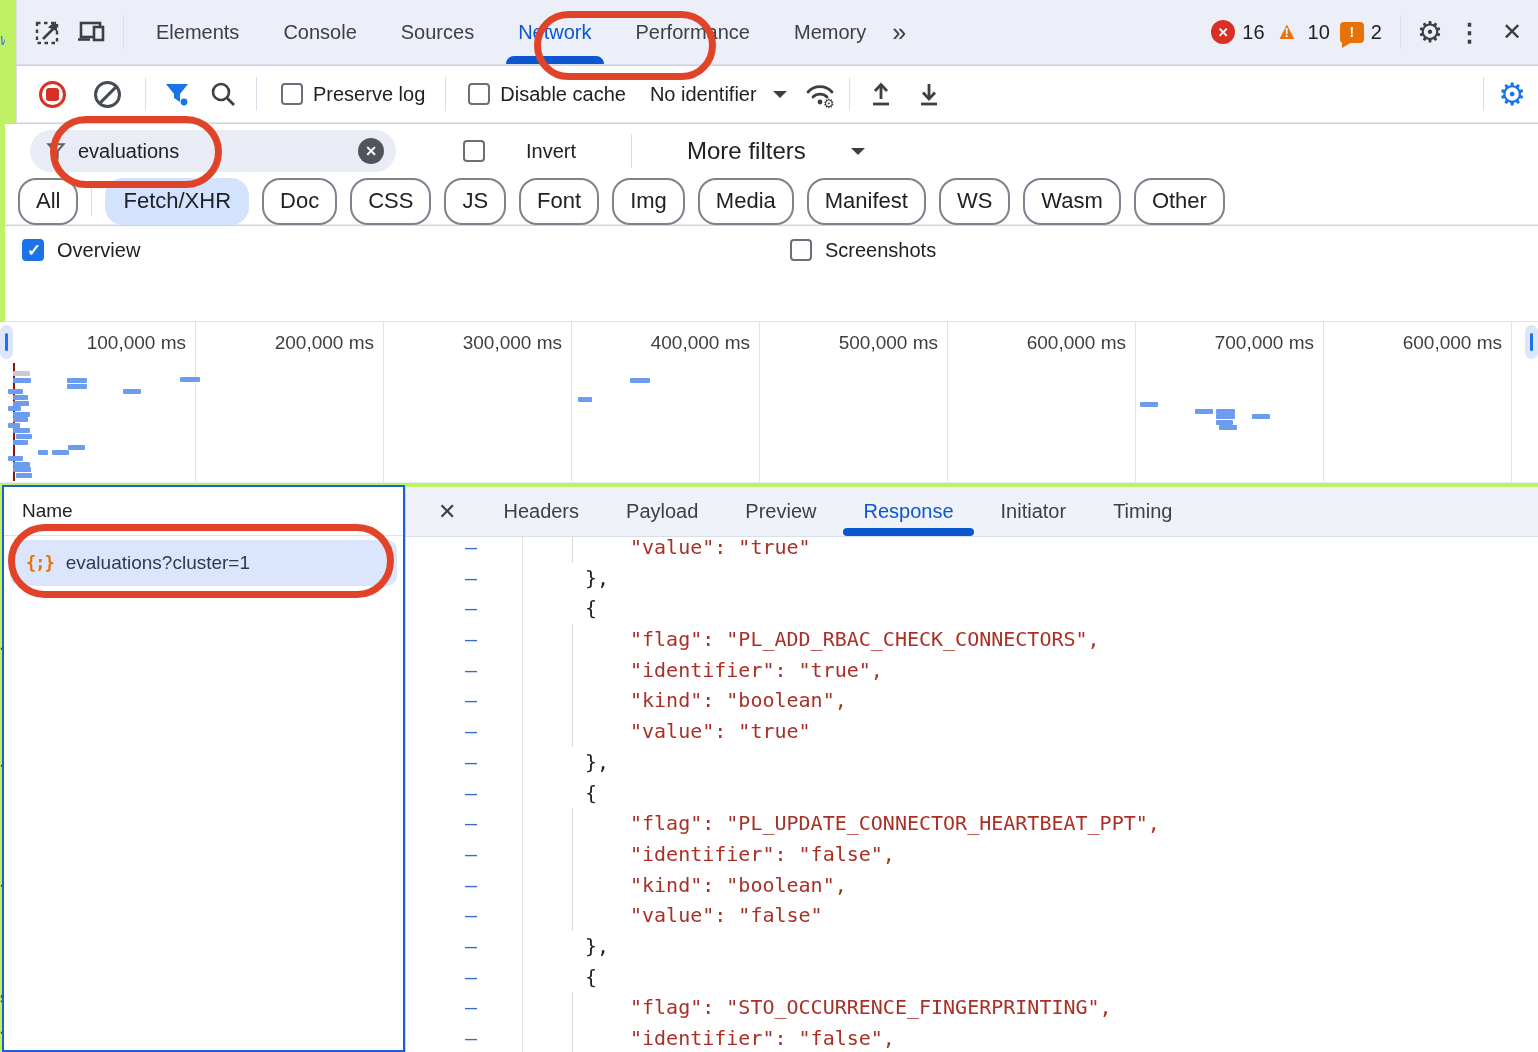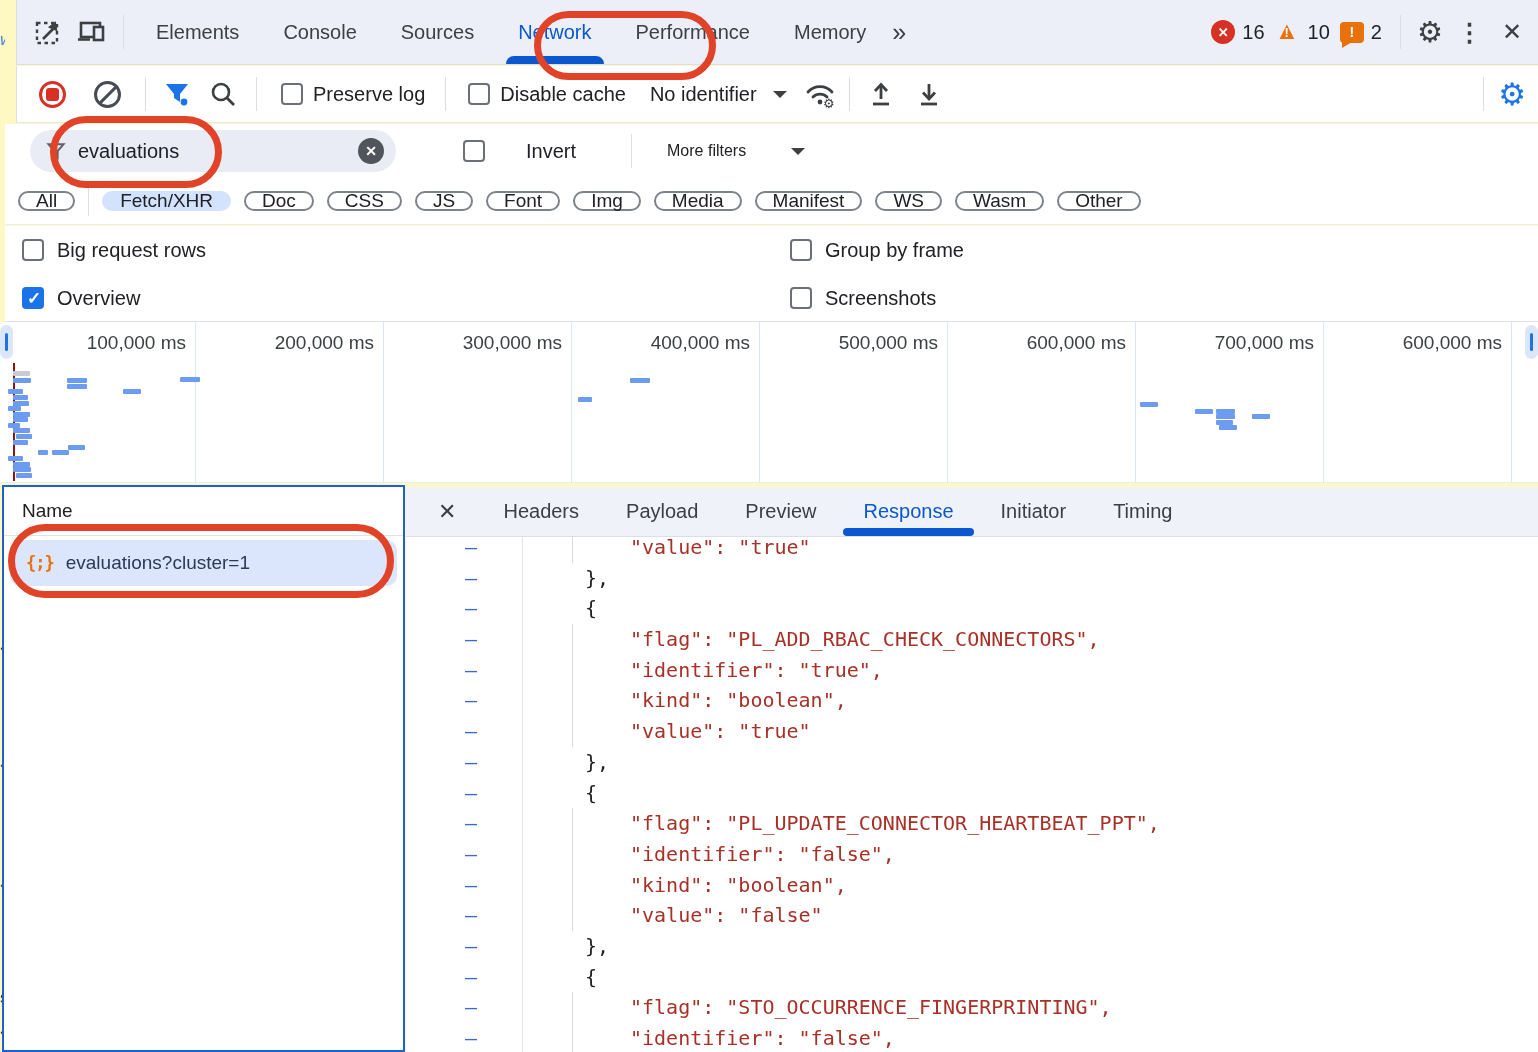--- a/index.html
+++ b/index.html
@@ -1,19 +1,19 @@
 <!DOCTYPE html>
 <html><head>
 <meta charset="utf-8">
 <style>
   * { margin:0; padding:0; box-sizing:border-box; }
   html,body { background:#fff; }
   #root {
     position:relative; width:1538px; height:1052px; overflow:hidden;
-    font-family:"Liberation Sans", sans-serif; color:#202124; background:#fef9c3;
+    font-family:"Liberation Sans", sans-serif; color:#202124; background:#bef264;
   }
   
   .tabbar {
     position:absolute; left:16px; top:0; right:0; height:65px;
     background:#eceff8; border-bottom:1px solid #d9deea; border-left:1px solid #d9deea;
     display:flex; align-items:center;
   }
   .icon-btn { display:flex; align-items:center; justify-content:center; width:38px; height:38px; flex:none; }
   .vdiv { width:1px; height:34px; background:#d9dee8; flex:none; }
   .main-tabs { display:flex; align-items:center; height:100%; margin-left:10px; }
@@ -50,21 +50,21 @@
   .dd-arrow { width:0; height:0; border:7px solid transparent; border-top-color:#3c4043; border-bottom:none; margin-left:16px; }
   .spacer { flex:1; }
   .gear-blue { font-size:31px; color:#1a73e8; line-height:1; margin:0 12px 0 14px; }
   
   .filterrow { position:absolute; left:5px; top:124px; right:0; height:54px; background:#fff; display:flex; align-items:center; font-size:20px;gap:31px; }
   .filter-pill { position:relative; margin-left:25px; width:366px; height:42px; background:#e9ecf4; border-radius:21px; display:flex; align-items:center; padding:0 12px 0 16px; }
   .filter-pill .txt { margin-left:12px; color:#202124; }
   .pill-clear { margin-left:auto; width:26px; height:26px; border-radius:50%; background:#50555c; color:#fff; font-size:14px; font-weight:bold; display:flex; align-items:center; justify-content:center; }
   
   .chiprow { position:absolute; left:5px; top:178px; right:0; height:47px; background:#fff; border-bottom:1px solid #e9ecf2; display:flex; align-items:center; gap:13px; padding-left:13px; }
-  .chip { height:20px; padding:0 16px; border:2px solid #7d838c; border-radius:18px; background:#fff; font-size:19px; color:#202124; display:flex; align-items:center; }
+  .chip { height:47px; padding:0 16px; border:2px solid #7d838c; border-radius:18px; background:#fff; font-size:22px; color:#202124; display:flex; align-items:center; }
   .chip.active { background:#d3e3fd; border-color:#d3e3fd; }
   .chip-div { width:1px; height:30px; background:#d9dee8; }
   
   .optrows { position:absolute; left:5px; top:226px; right:0; height:96px; background:#fff; border-bottom:1px solid #dde2ec; font-size:20px; }
   .optrow { position:relative; height:48px; }
   .optgroup { position:absolute; top:0; height:48px; display:flex; align-items:center; gap:13px; }
   .optgroup.g1 { left:17px; } .optgroup.g2 { left:785px; }
   
   .overview { position:absolute; left:0; top:322px; width:1538px; height:161px; background:#fff; border-bottom:1px solid #e8ecf4; overflow:hidden; }
   .tickline { position:absolute; top:0; bottom:0; width:1px; background:#dbe5f3; }
@@ -219,51 +219,41 @@
     <div class="filter-pill">
       <svg width="20" height="20" viewBox="0 0 24 24">
         <path d="M3,4 L21,4 L14,12 L14,20 L10,17 L10,12 Z" fill="none" stroke="#5f6368" stroke-width="2.4"></path>
       </svg>
       <span class="txt">evaluations</span>
       <span class="pill-clear">✕</span>
     </div>
     <span class="cb" style="margin-left:36px;"></span>
     <span class="tb-label" style="font-size:20px;">Invert</span>
     <span class="vdiv" style="margin-left:24px;"></span>
-    <span class="tb-label" style="margin-left:4px;font-size:16px;">More filters</span>
+    <span class="tb-label" style="margin-left:24px;font-size:24px;">More filters</span>
     <span class="dd-arrow" style="margin-left:14px;"></span>
   </div>
 
   <div class="chiprow" id="chiprow">
       <div class="chip">All</div>
       <span class="chip-div"></span>
       <div class="chip active">Fetch/XHR</div>
       <div class="chip">Doc</div>
       <div class="chip">CSS</div>
       <div class="chip">JS</div>
       <div class="chip">Font</div>
       <div class="chip">Img</div>
       <div class="chip">Media</div>
       <div class="chip">Manifest</div>
       <div class="chip">WS</div>
       <div class="chip">Wasm</div>
       <div class="chip">Other</div>
     </div>
 
   <div class="optrows">
-    <div class="optrow">
-      <span class="optgroup g1">
-        <span class="cb"></span>
-        <span>Big request rows</span>
-      </span>
-      <span class="optgroup g2">
-        <span class="cb"></span>
-        <span>Group by frame</span>
-      </span>
-    </div>
     <div class="optrow">
       <span class="optgroup g1">
         <span class="cb checked"></span>
         <span>Overview</span>
       </span>
       <span class="optgroup g2">
         <span class="cb"></span>
         <span>Screenshots</span>
       </span>
     </div>

